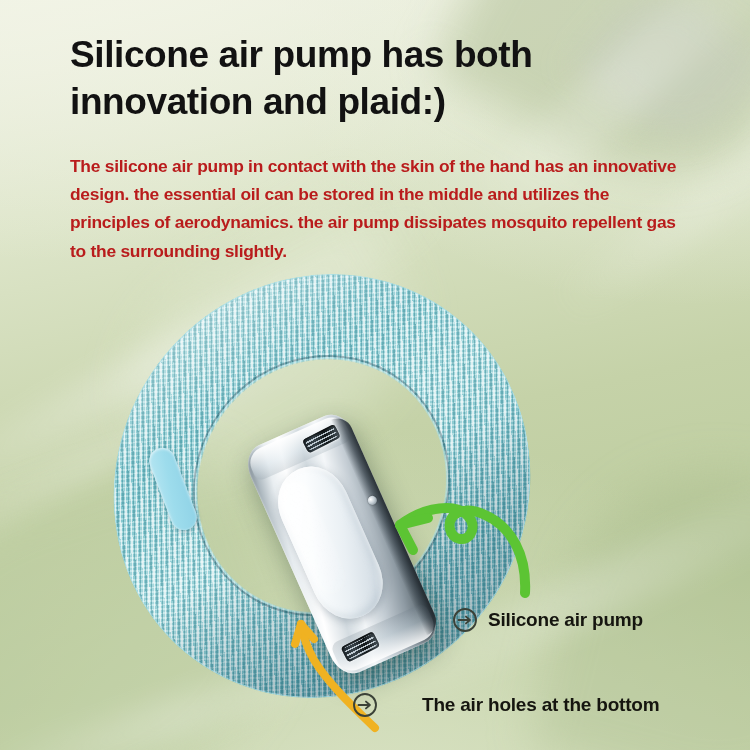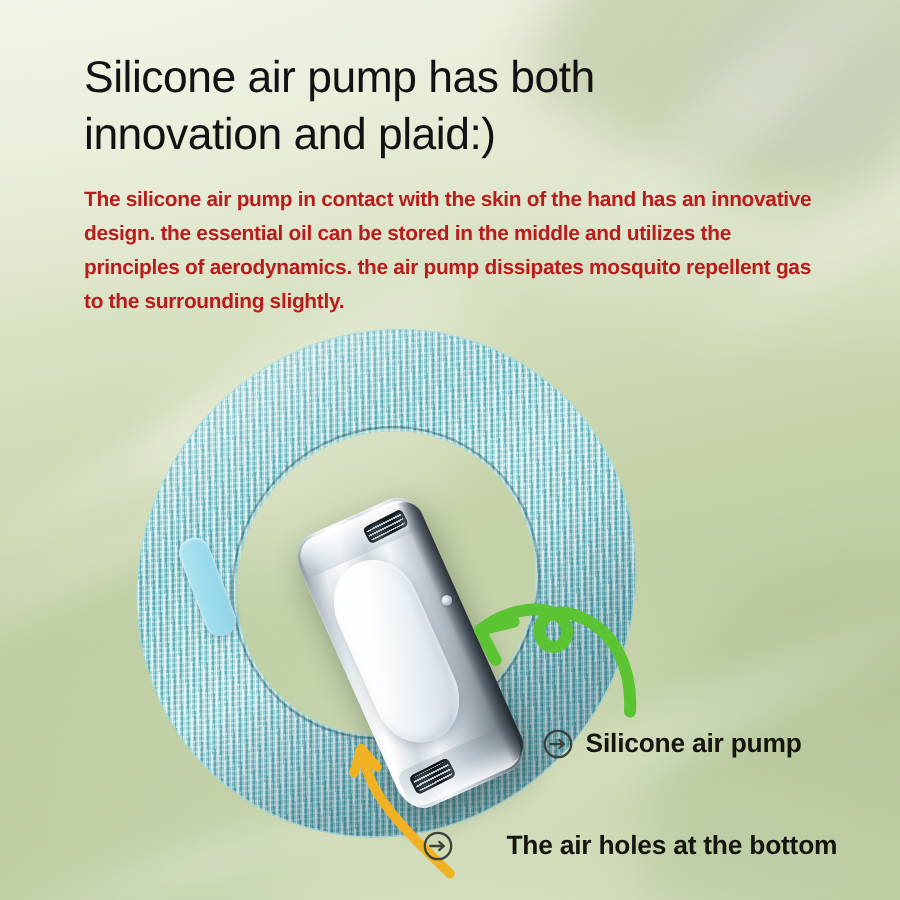--- a/index.html
+++ b/index.html
@@ -46,22 +46,22 @@
     filter:blur(22px);
   }
   .l1{ left:470px; top:-90px;  width:320px; height:250px; background:rgba(176,192,150,.55); transform:rotate(28deg); }
   .l2{ left:-120px;top:500px;  width:400px; height:300px; background:rgba(186,202,158,.40); transform:rotate(-18deg); }
   .l3{ left:560px; top:470px;  width:320px; height:320px; background:rgba(168,186,140,.38); transform:rotate(14deg); }
   .l4{ left:120px; top:250px;  width:300px; height:200px; background:rgba(228,234,212,.40); transform:rotate(-30deg); }
   .l5{ left:595px; top:0px;    width:150px; height:130px; background:rgba(198,205,190,.45); transform:rotate(40deg); filter:blur(16px); }
 
   
   .headline{
-    position:absolute; left:70px; top:42px; width:600px;
-    font-size:37px; font-weight:400; line-height:1.27;
+    position:absolute; left:70px; top:32px; width:600px;
+    font-size:37px; font-weight:700; line-height:1.27;
     letter-spacing:-.4px;
     color:#121212;
     font-stretch:condensed;
   }
   .paragraph{
     position:absolute; left:70px; top:152px; width:615px;
     font-size:17.4px; font-weight:700; line-height:28.2px;
     letter-spacing:-.25px;
     color:#b91c1c;
   }
@@ -201,21 +201,21 @@
     background:linear-gradient(90deg, rgba(60,72,80,0) 0%, rgba(46,56,64,.70) 60%, rgba(26,33,38,.88) 100%);
   }
 
   
   .arrow-svg{ position:absolute; left:0; top:0; width:750px; height:482px; pointer-events:none; overflow:visible; }
 
   
   .label{
     position:absolute;
     display:flex; align-items:center; gap:10px;
-    font-size:22px; font-weight:700; color:#15150f;
+    font-size:19px; font-weight:700; color:#15150f;
     letter-spacing:-.2px;
     white-space:nowrap;
   }
   .label-silicone{ left:452px; top:607px; }
   .label-holes  { left:352px; top:692px;gap:44px; }
 
   .bullet-icon{
     width:26px; height:26px; flex:0 0 26px;
     display:block;
   }

